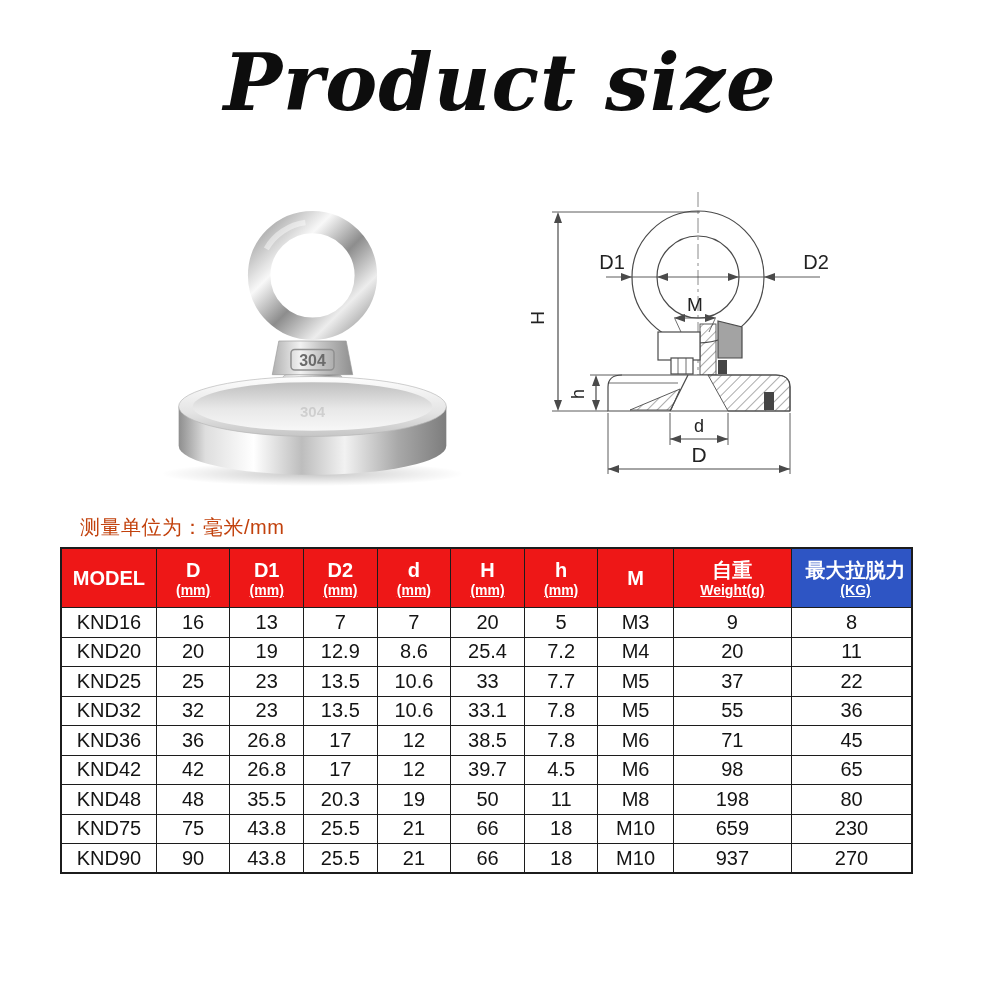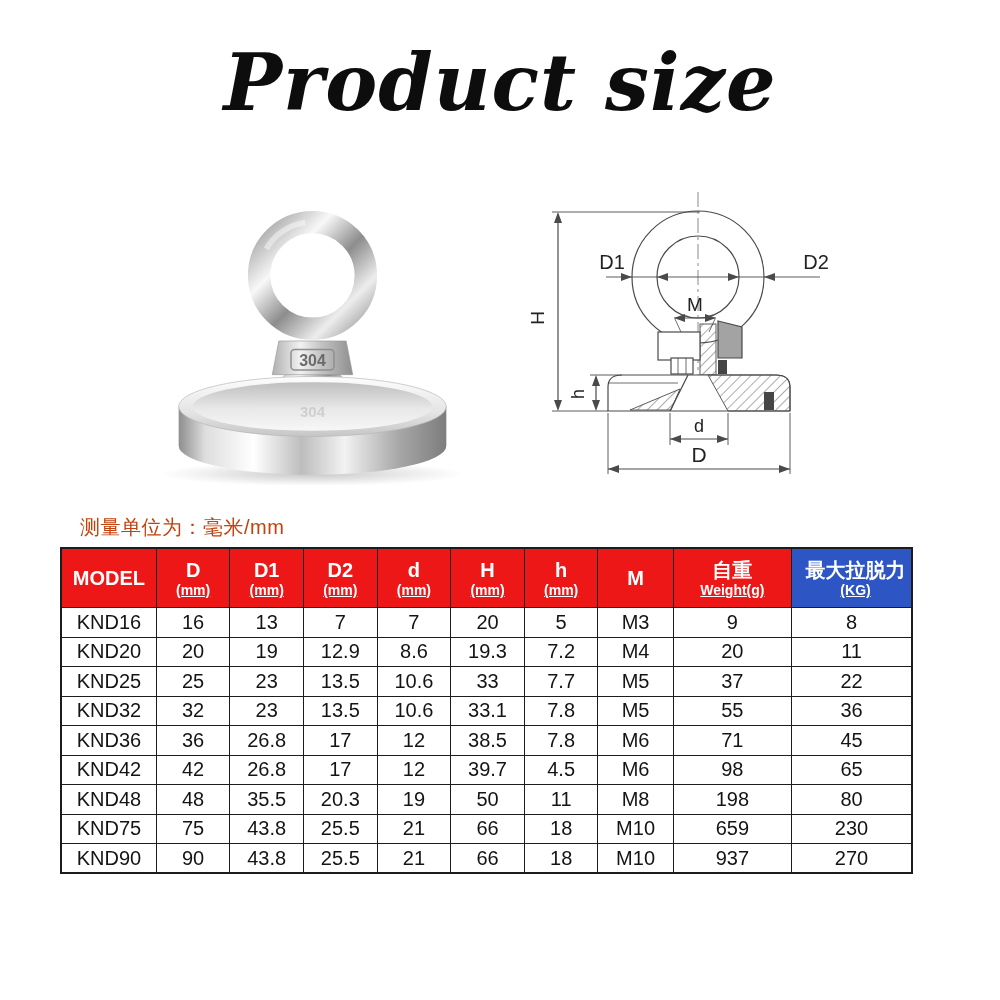--- a/index.html
+++ b/index.html
@@ -270,21 +270,21 @@
           <td>M3</td>
           <td>9</td>
           <td>8</td>
         </tr>
         <tr>
           <td>KND20</td>
           <td>20</td>
           <td>19</td>
           <td>12.9</td>
           <td>8.6</td>
-          <td>19.3</td>
+          <td>25.4</td>
           <td>7.2</td>
           <td>M4</td>
           <td>20</td>
           <td>11</td>
         </tr>
         <tr>
           <td>KND25</td>
           <td>25</td>
           <td>23</td>
           <td>13.5</td>

